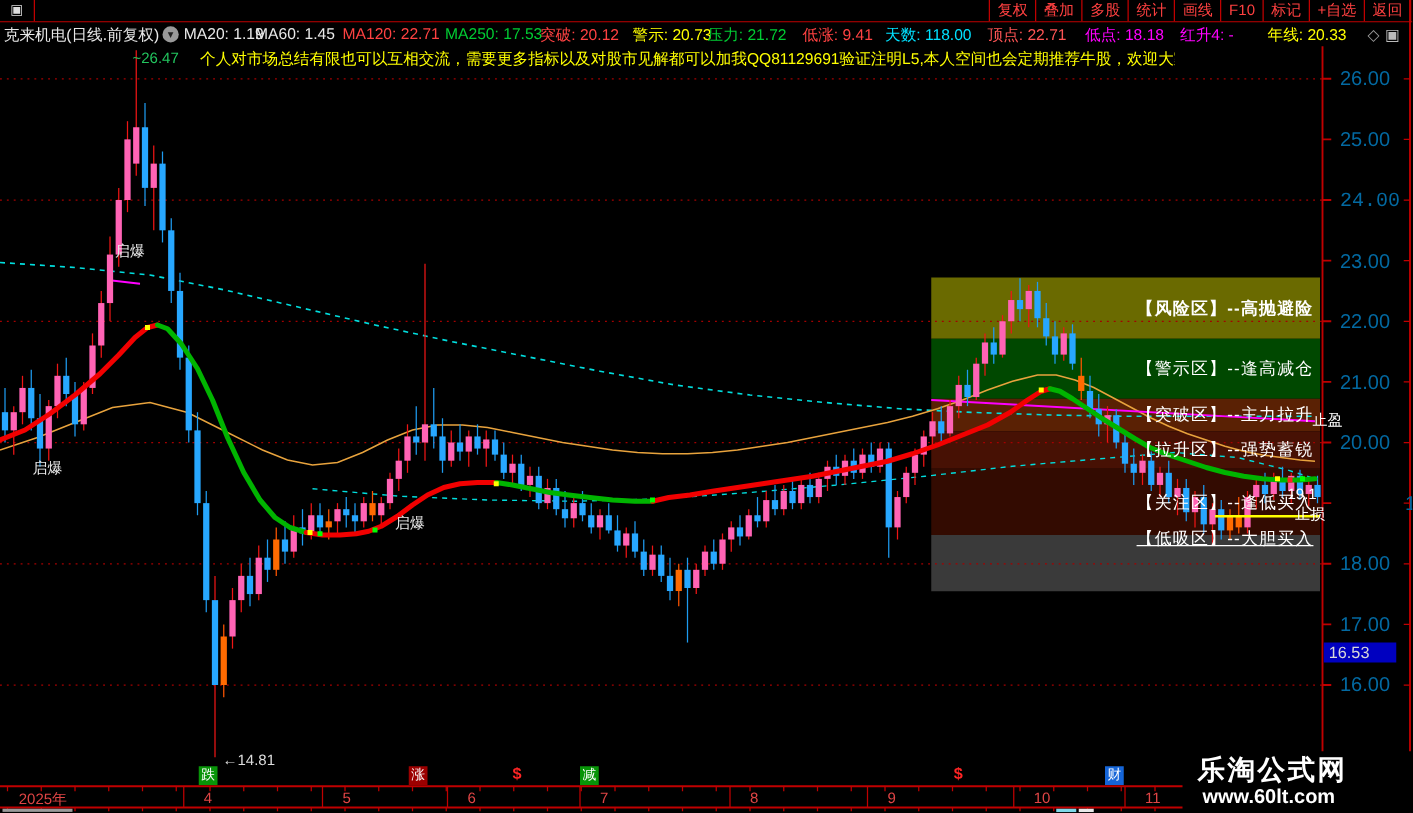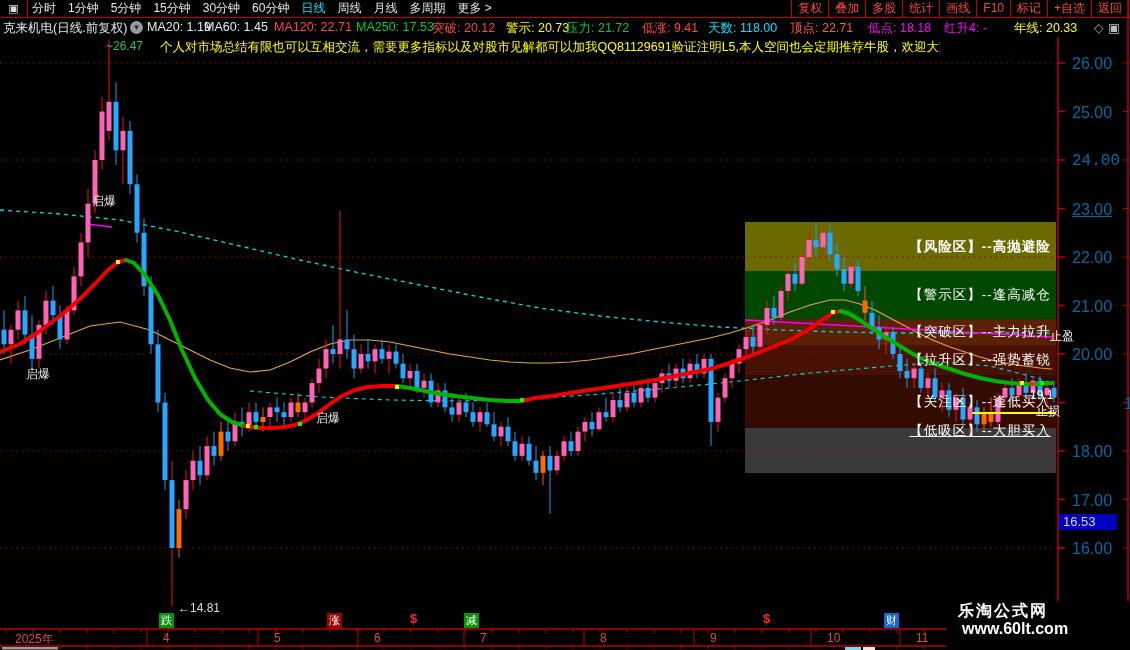--- a/index.html
+++ b/index.html
@@ -27,44 +27,31 @@
   .zlabel{position:absolute;color:#fff;font-size:13.5px;letter-spacing:1px;white-space:nowrap;text-align:center;}
   .anno{position:absolute;white-space:nowrap;font-size:12px;}
   
   .plabel{position:absolute;color:#0369a1;font-size:16px;white-space:nowrap;}
   .cur-price{position:absolute;left:1059px;width:54px;height:16px;background:#0000c0;color:#d8d8d8;
              font-size:13px;line-height:16px;padding-left:4px;}
   .mlabel{position:absolute;color:#e04545;font-size:12px;top:631px;white-space:nowrap;margin-left:12px;}
   .badge{position:absolute;top:613px;width:15px;height:15px;font-size:11px;line-height:15px;text-align:center;color:#fff;}
   .dollar{position:absolute;top:611px;color:#ff2525;font-size:13px;font-weight:bold;}
   .watermark{position:absolute;left:948px;top:601px;width:182px;height:49px;background:#000;color:#fff;z-index:30;}
-  .wm1{font-size:16px;font-weight:bold;letter-spacing:2px;padding-left:10px;}
+  .wm1{font-size:22px;font-weight:bold;letter-spacing:2px;padding-left:10px;}
   .wm2{font-size:16px;font-weight:bold;padding-left:14px;margin-top:-2px;}
   svg{position:absolute;left:0;top:0;}
 </style>
 </head>
 <body>
 
 <div class="app">
 
   <div class="topbar">
     <div class="winbox">▣</div>
-    <div class="tleft">
-        <span class="titem">分时</span>
-        <span class="titem">1分钟</span>
-        <span class="titem">5分钟</span>
-        <span class="titem">15分钟</span>
-        <span class="titem">30分钟</span>
-        <span class="titem">60分钟</span>
-        <span class="titem active">日线</span>
-        <span class="titem">周线</span>
-        <span class="titem">月线</span>
-        <span class="titem">多周期</span>
-        <span class="titem">更多 &gt;</span>
-      </div>
     <div class="tright">
         <span class="rbtn">复权</span>
         <span class="rbtn">叠加</span>
         <span class="rbtn">多股</span>
         <span class="rbtn">统计</span>
         <span class="rbtn">画线</span>
         <span class="rbtn">F10</span>
         <span class="rbtn">标记</span>
         <span class="rbtn">+自选</span>
         <span class="rbtn">返回</span>
@@ -536,21 +523,21 @@
       <div class="anno" style="left: 178px; top: 601px; color: rgb(221, 221, 221);">←14.81</div>
       <div class="anno" style="left: 92px; top: 193px; color: rgb(232, 232, 232);">启爆</div>
       <div class="anno" style="left: 26px; top: 366px; color: rgb(232, 232, 232);">启爆</div>
       <div class="anno" style="left: 316px; top: 410px; color: rgb(232, 232, 232);">启爆</div>
       <div class="anno" style="left: 1050px; top: 328px; color: rgb(255, 255, 255);">止盈</div>
       <div class="anno" style="left: 1030px; top: 388px; color: rgb(255, 255, 255);">19.1</div>
       <div class="anno" style="left: 1036px; top: 403px; color: rgb(255, 255, 255);">止损</div>
       <div class="plabel" style="left: 1072px; top: 55px;">26.00</div>
       <div class="plabel" style="left: 1072px; top: 103.5px;">25.00</div>
       <div class="plabel" style="left: 1072px; top: 152px; font-family: Liberation Mono, monospace;">24.00</div>
-      <div class="plabel" style="left: 1072px; top: 200.5px; text-decoration: underline;">23.00</div>
+      <div class="plabel" style="left: 1072px; top: 200.5px;">23.00</div>
       <div class="plabel" style="left: 1072px; top: 249px;">22.00</div>
       <div class="plabel" style="left: 1072px; top: 297.5px;">21.00</div>
       <div class="plabel" style="left: 1072px; top: 346px;">20.00</div>
       <div class="plabel" style="left: 1124px; top: 394.5px;">19.00</div>
       <div class="plabel" style="left: 1072px; top: 443px;">18.00</div>
       <div class="plabel" style="left: 1072px; top: 491.5px;">17.00</div>
       <div class="plabel" style="left: 1072px; top: 540px;">16.00</div>
       <div class="mlabel" style="left: 3px;">2025年</div>
       <div class="mlabel" style="left: 151px;">4</div>
       <div class="mlabel" style="left: 262px;">5</div>

